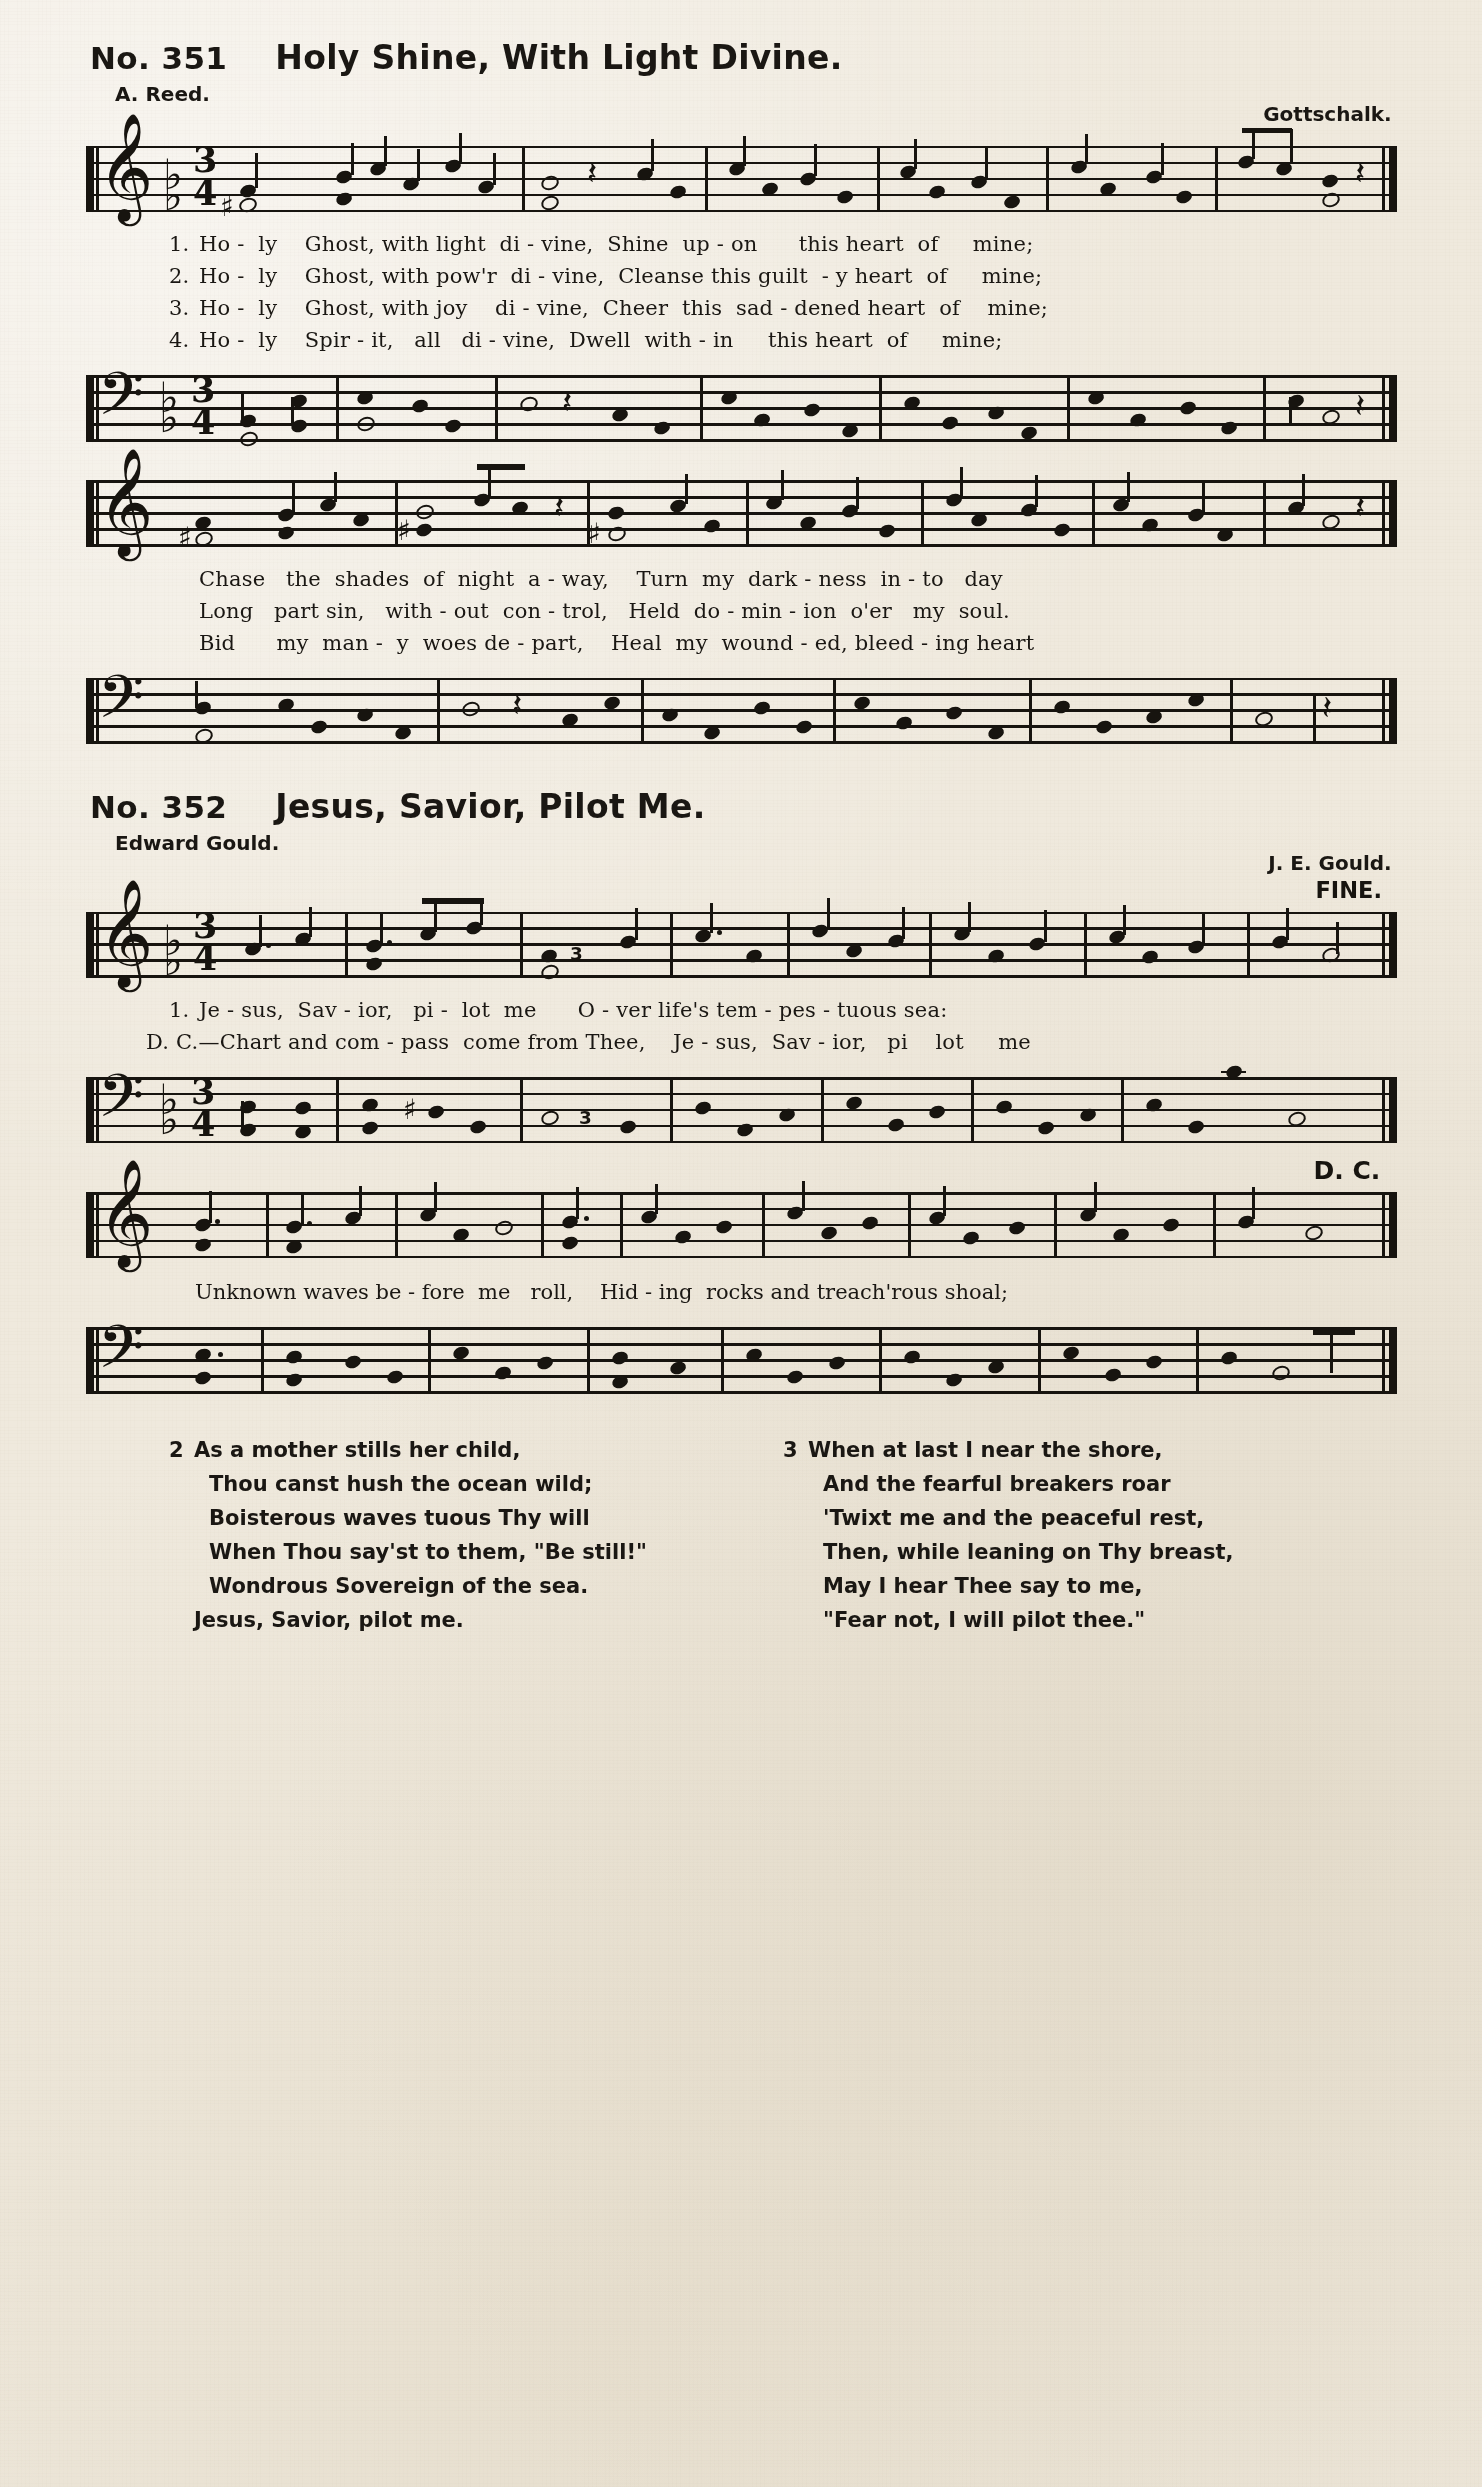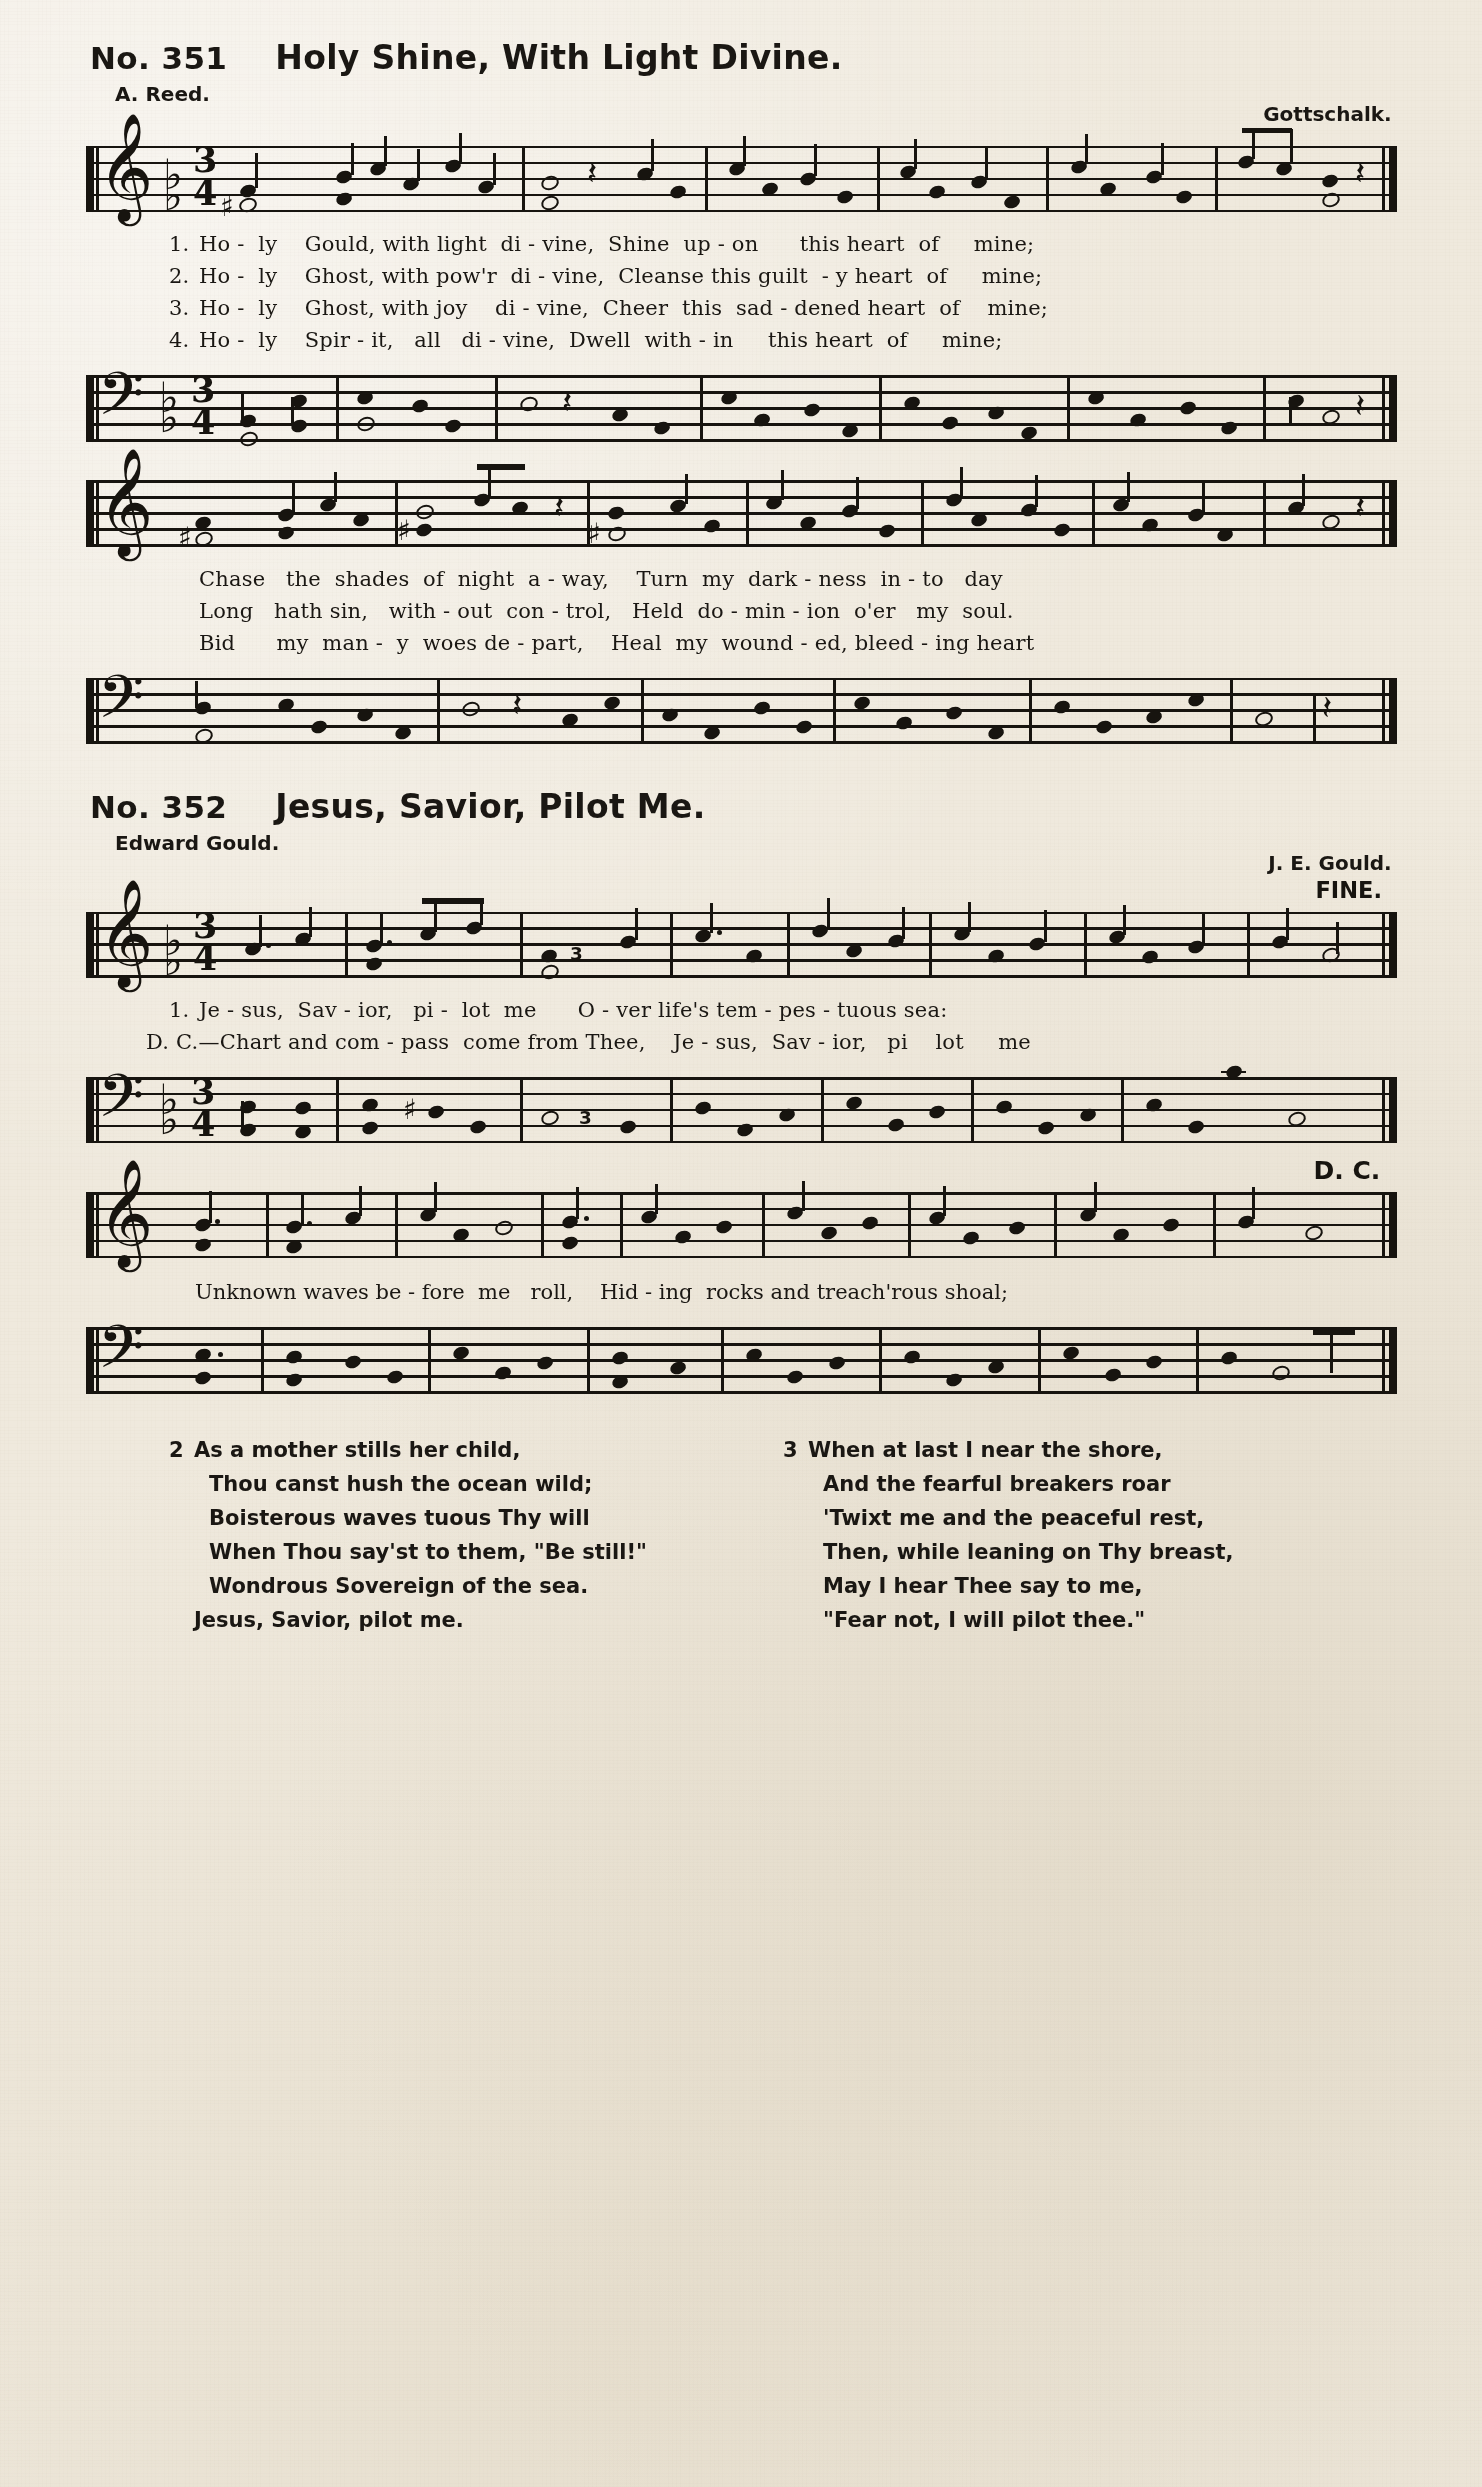--- a/index.html
+++ b/index.html
@@ -334,21 +334,21 @@
         <div class="rest" style="left:1269px; top:18.4px;">𝄽</div>
 
         <div class="barline" style="left:1296px;"></div>
         <div class="barline thick" style="left:1303px; width:7.5px;"></div>
       </div>
     </div>
 
     <div class="lyric-block">
       <div class="lyric-line">
         <span class="num">1.</span>
-        <span class="txt">Ho -  ly    Gould, with light  di - vine,  Shine  up - on      this heart  of     mine;</span>
+        <span class="txt">Ho -  ly    Ghost, with light  di - vine,  Shine  up - on      this heart  of     mine;</span>
       </div>
       <div class="lyric-line">
         <span class="num">2.</span>
         <span class="txt">Ho -  ly    Ghost, with pow'r  di - vine,  Cleanse this guilt  - y heart  of     mine;</span>
       </div>
       <div class="lyric-line">
         <span class="num">3.</span>
         <span class="txt">Ho -  ly    Ghost, with joy    di - vine,  Cheer  this  sad - dened heart  of    mine;</span>
       </div>
       <div class="lyric-line">
@@ -496,21 +496,21 @@
       </div>
     </div>
 
     <div class="lyric-block">
       <div class="lyric-line">
         <span class="num"></span>
         <span class="txt">Chase   the  shades  of  night  a - way,    Turn  my  dark - ness  in - to   day</span>
       </div>
       <div class="lyric-line">
         <span class="num"></span>
-        <span class="txt">Long   hath sin,   with - out  con - trol,   Held  do - min - ion  o'er   my  soul.</span>
+        <span class="txt">Long   part sin,   with - out  con - trol,   Held  do - min - ion  o'er   my  soul.</span>
       </div>
       <div class="lyric-line">
         <span class="num"></span>
         <span class="txt">Bid      my  man -  y  woes de - part,    Heal  my  wound - ed, bleed - ing heart</span>
       </div>
     </div>
 
     <div class="system">
       <div class="staff">
         <div class="line"></div>

